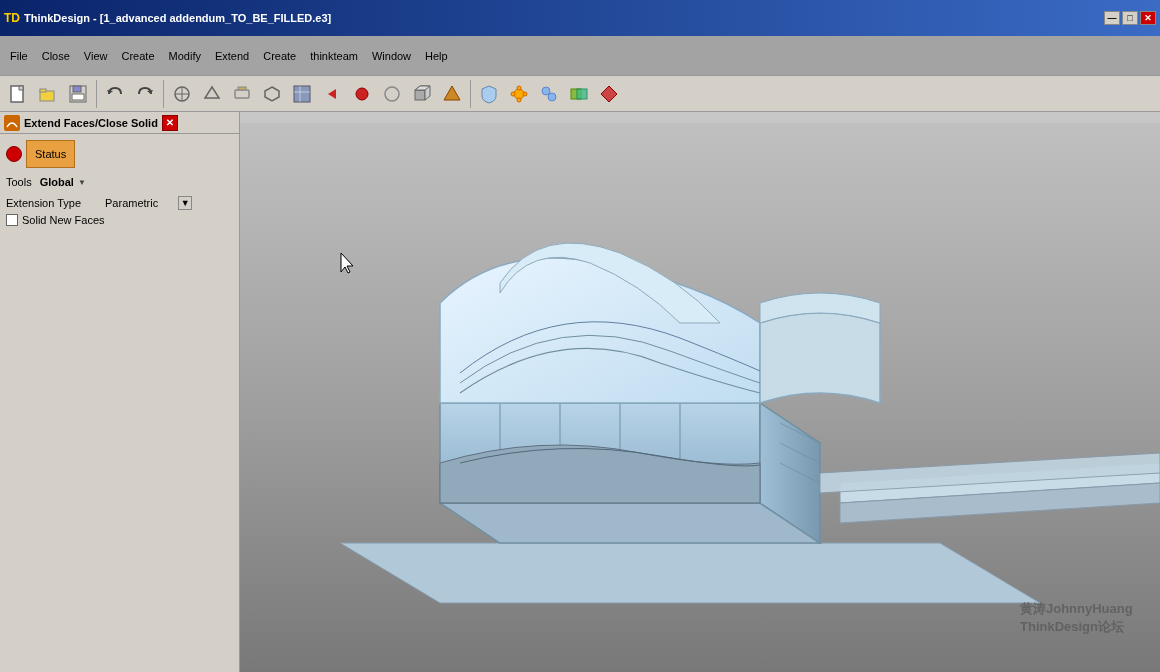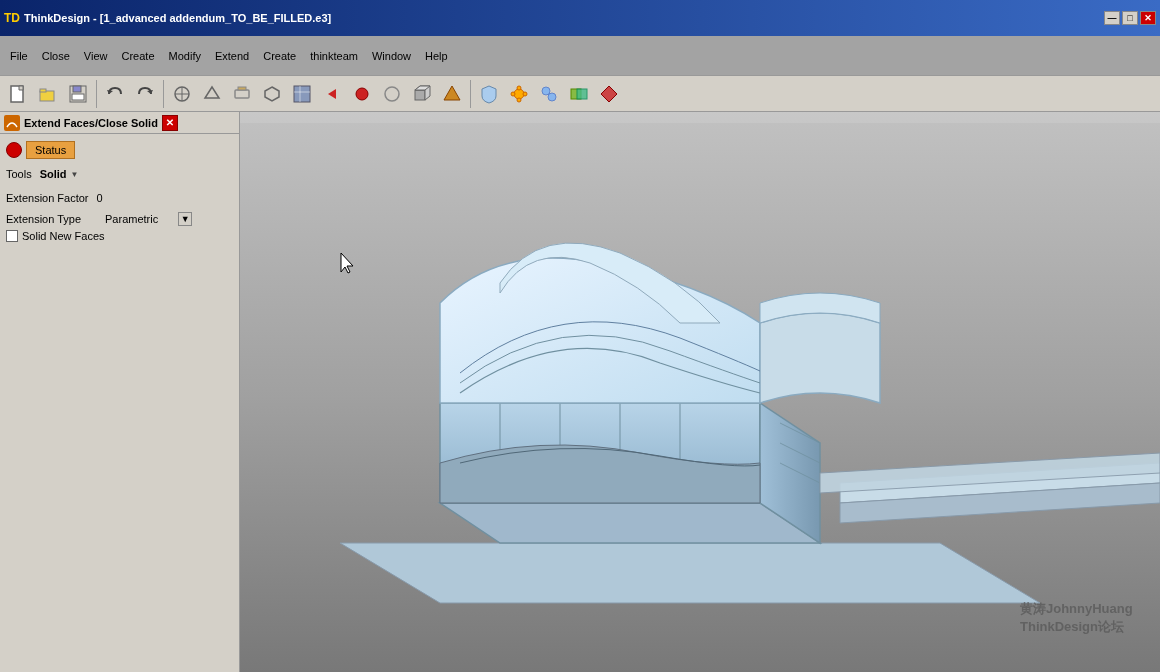--- a/index.html
+++ b/index.html
@@ -126,21 +126,21 @@
       border: 1px solid #880000;
       cursor: pointer;
       flex-shrink: 0;
     }
     .orange-btn {
       background: #e8a040;
       border: 1px solid #b07020;
       padding: 1px 8px;
       font-size: 11px;
       cursor: pointer;
-      height: 18px;
+      height: 28px;
     }
     .mode-label { font-size: 11px; color: #000; }
     .mode-value { font-size: 11px; color: #000; font-weight: bold; }
     .dropdown-arrow {
       font-size: 8px;
       color: #444;
       cursor: pointer;
     }
     .field-label { font-size: 11px; color: #000; }
     .field-value { font-size: 11px; color: #000; }
@@ -384,28 +384,24 @@
     </div>
     <div id="panel-content">
 
       <div class="panel-row">
         <div class="stop-btn"></div>
         <button class="orange-btn">Status</button>
       </div>
 
       <div class="panel-row">
         <span class="mode-label">Tools</span>
-        <span class="mode-value" style="margin-left:4px;">Solid</span>
+        <span class="mode-value" style="margin-left:4px;">Global</span>
         <span class="dropdown-arrow">▼</span>
       </div>
 
-      <div class="panel-row">
-        <span class="field-label">Extension Factor</span>
-        <span class="field-value" style="margin-left:4px;">0</span>
-      </div>
 
       <div class="ext-type-row">
         <span class="field-label">Extension Type</span>
         <span class="field-value" style="margin-left:4px;">Parametric</span>
         <div class="dropdown-btn">▼</div>
       </div>
 
       <div class="checkbox-row">
         <div class="checkbox-box"></div>
         <span class="field-label">Solid New Faces</span>

